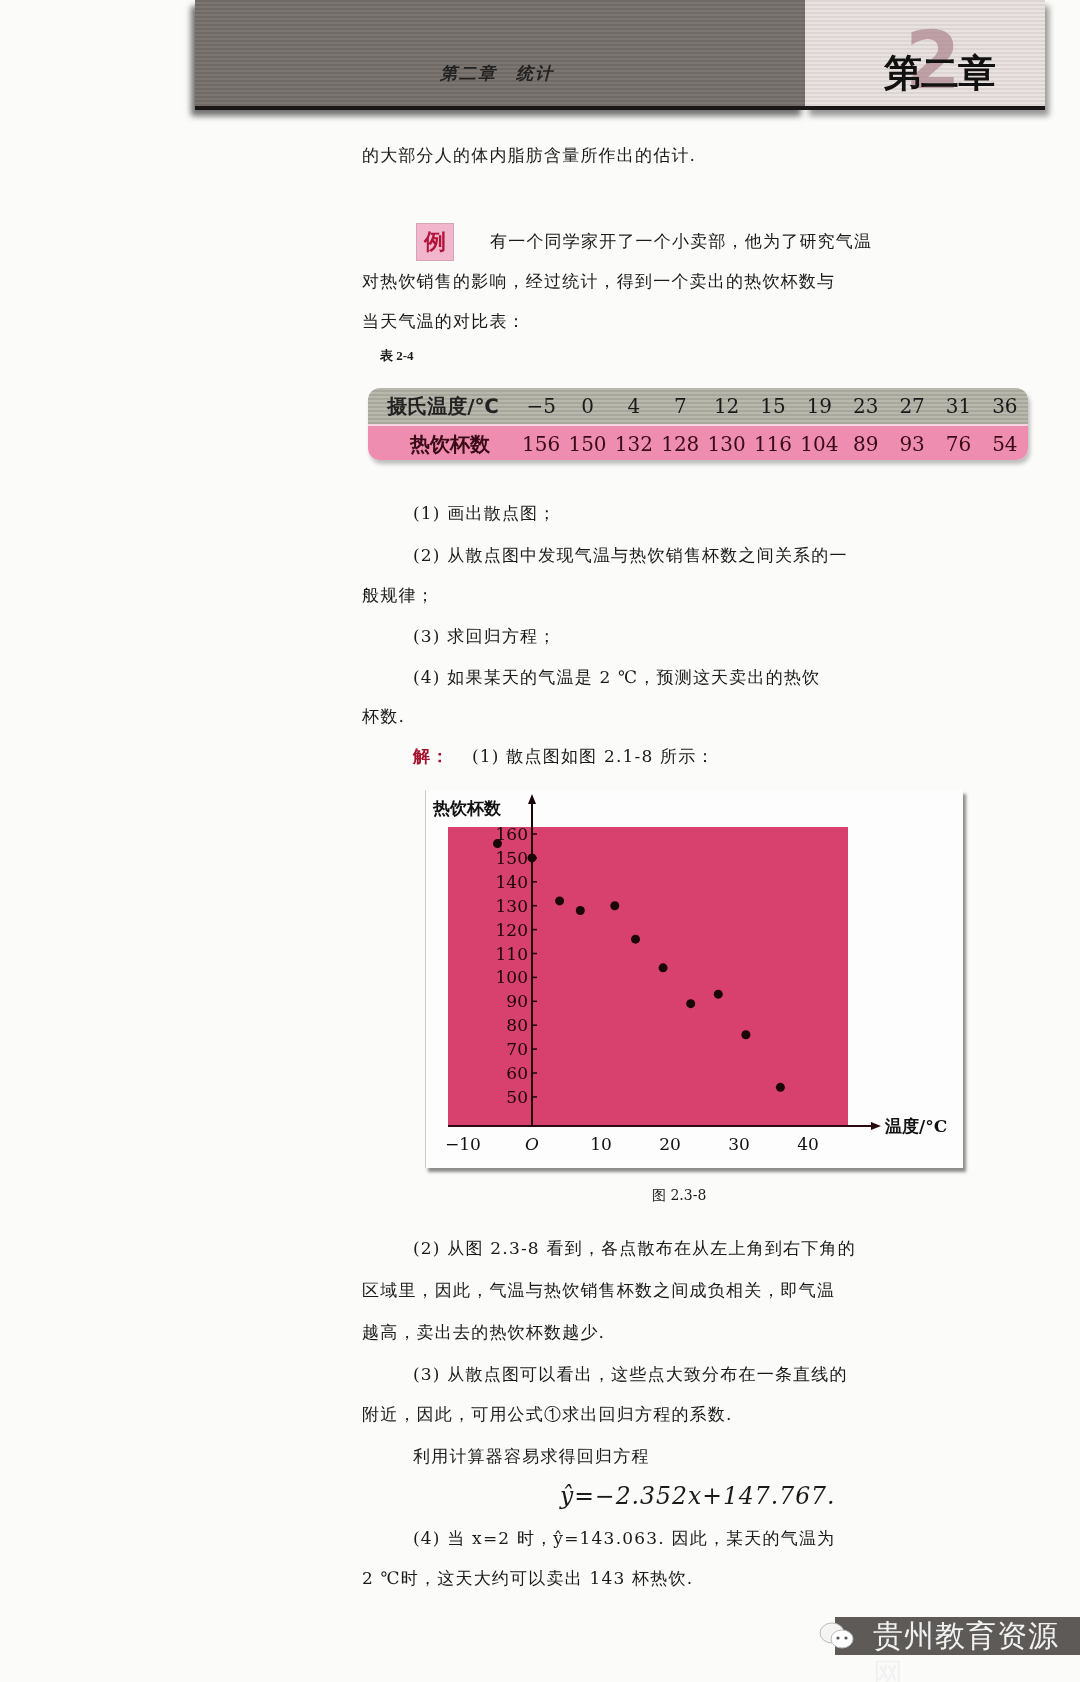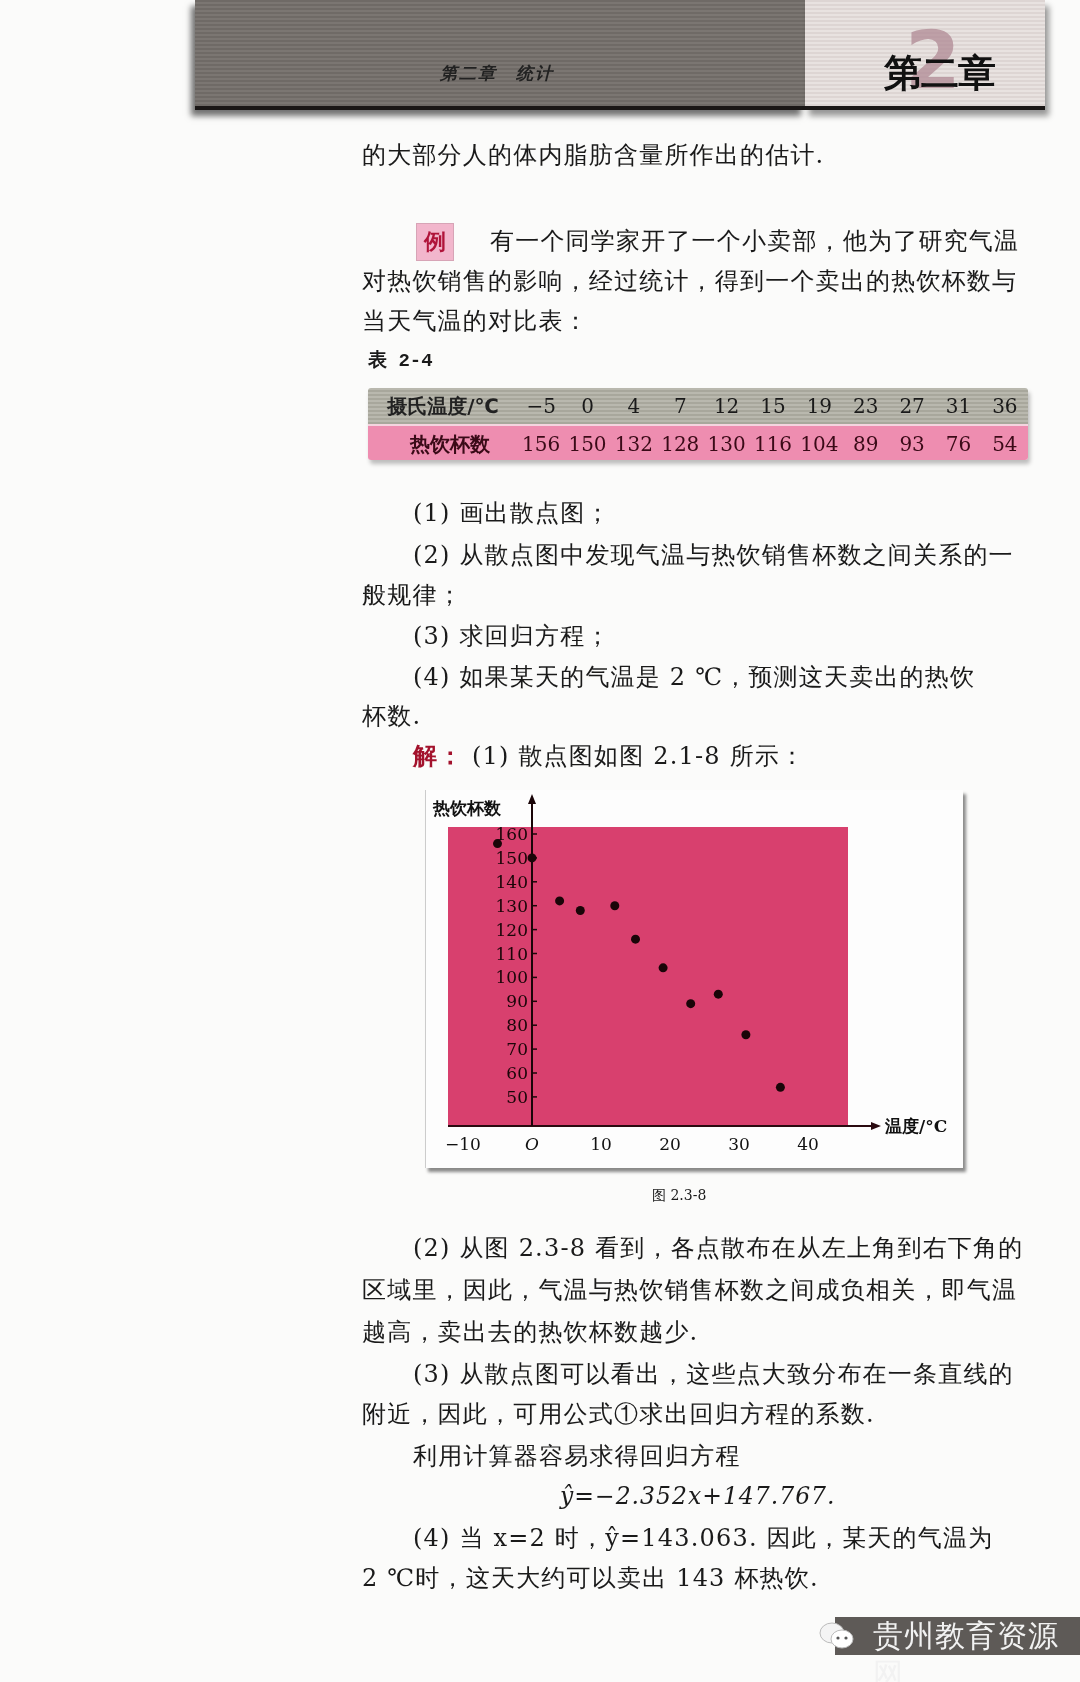--- a/index.html
+++ b/index.html
@@ -28,34 +28,34 @@
     color:#222; font-family:"DejaVu Sans","Liberation Sans",sans-serif; letter-spacing:2px;
   }
   .hdr-big2 {
     left:905px; top:14px; font-size:80px; font-weight:bold; color:#b08a95;
     font-family:"DejaVu Sans","Liberation Sans",sans-serif; opacity:0.75;
   }
   .hdr-chapter {
     left:884px; top:48px; font-size:38px; font-weight:bold; color:#111;
     font-family:"DejaVu Sans","Liberation Sans",sans-serif; letter-spacing:-1px;
   }
-  .txt { font-size:24px; line-height:30px; white-space:nowrap; letter-spacing:1.2px; }
+  .txt { font-size:17px; line-height:30px; white-space:nowrap; letter-spacing:1.2px; }
   .ind { left:413px; }
   .fl  { left:362px; }
   .badge {
     left:416px; top:223px; width:36px; height:36px; background:#f2b6cc;
     border:1px solid #d7a4b6; color:#b0143a; font-weight:bold; font-size:22px;
     text-align:center; line-height:36px;
     font-family:"DejaVu Sans","Liberation Sans",sans-serif;
   }
-  .tbl-cap { left:368px; top:347px; font-size:19px; font-weight:bold;
-    font-family:Liberation Mono, monospace; }
+  .tbl-cap { left:380px; top:347px; font-size:13px; font-weight:bold;
+    font-family:Liberation Serif, serif; }
   .tbl {
     left:368px; top:388px; width:660px; height:72px;
-    box-shadow: 2px 4px 4px rgba(0,0,0,0.25); border-radius:3px; overflow:hidden;
+    box-shadow: 2px 4px 4px rgba(0,0,0,0.25); border-radius:12px; overflow:hidden;
   }
   .tbl-row { position:absolute; left:0; width:660px; height:36px; display:flex; align-items:center; }
   .tbl-row.r1 { top:0; background: repeating-linear-gradient(0deg,#a8a79c 0 2px,#b9b8ae 2px 4px); }
   .tbl-row.r2 { top:36px; background:#ee8db0; border-top:2px solid #f4d4df; }
   .tbl-head { width:150px; text-align:center; font-weight:bold; font-size:20px;
     font-family:"DejaVu Sans","Liberation Sans",sans-serif; color:#222; }
   .r2 .tbl-head { color:#3a0a17; padding-left:14px; width:136px; }
   .tbl-cell { width:46.4px; text-align:center; font-size:20px; }
   .r2 .tbl-cell { color:#3a0a17; }
   .sol { color:#a3122c; font-weight:bold; }

